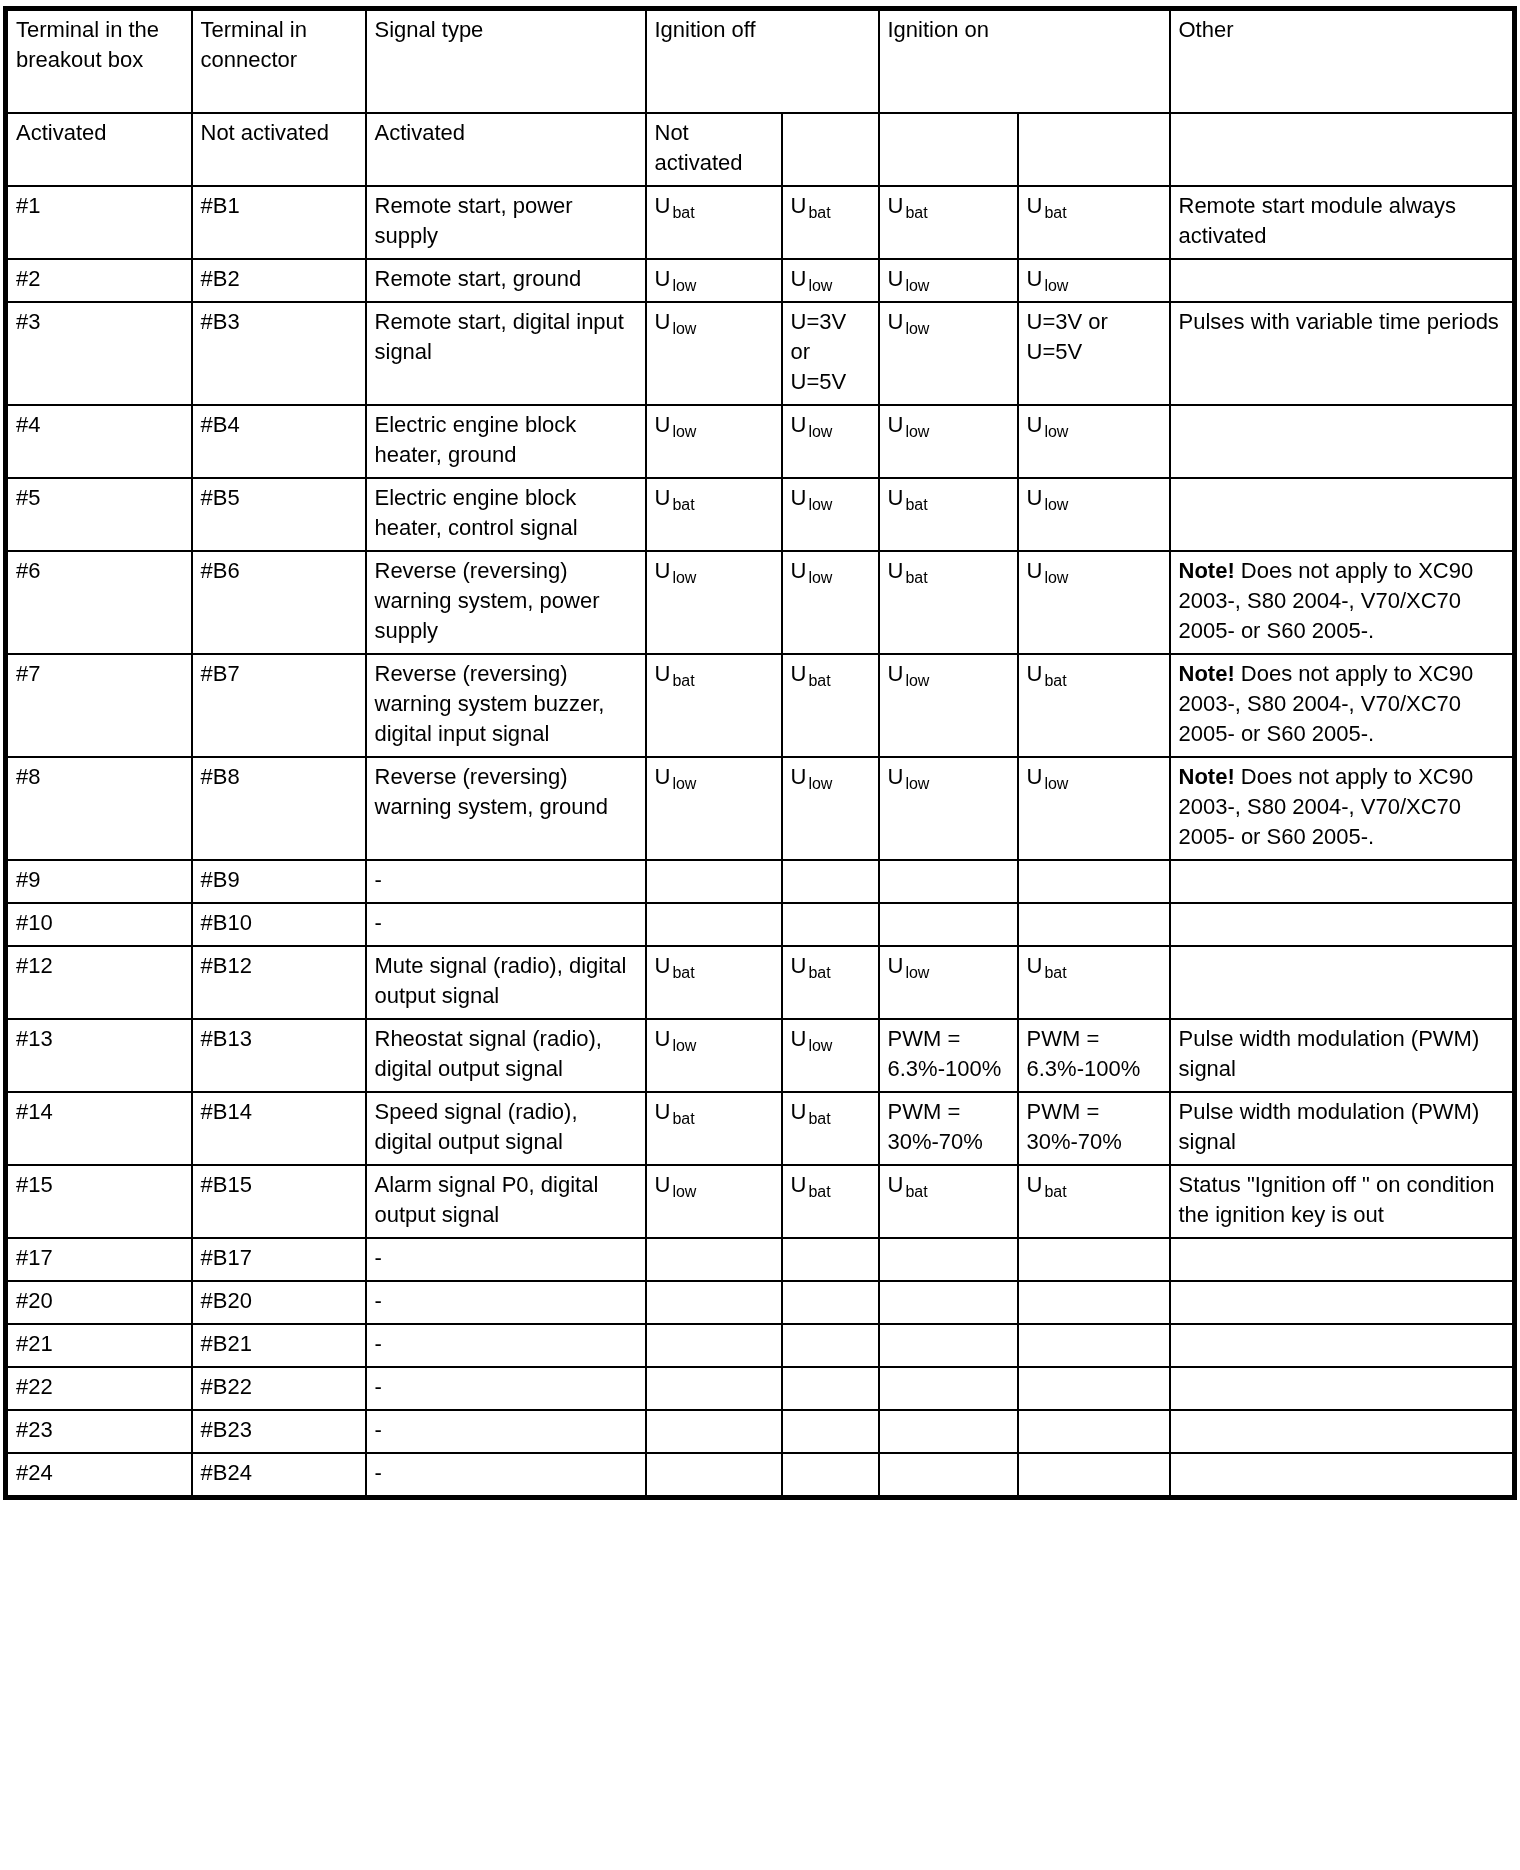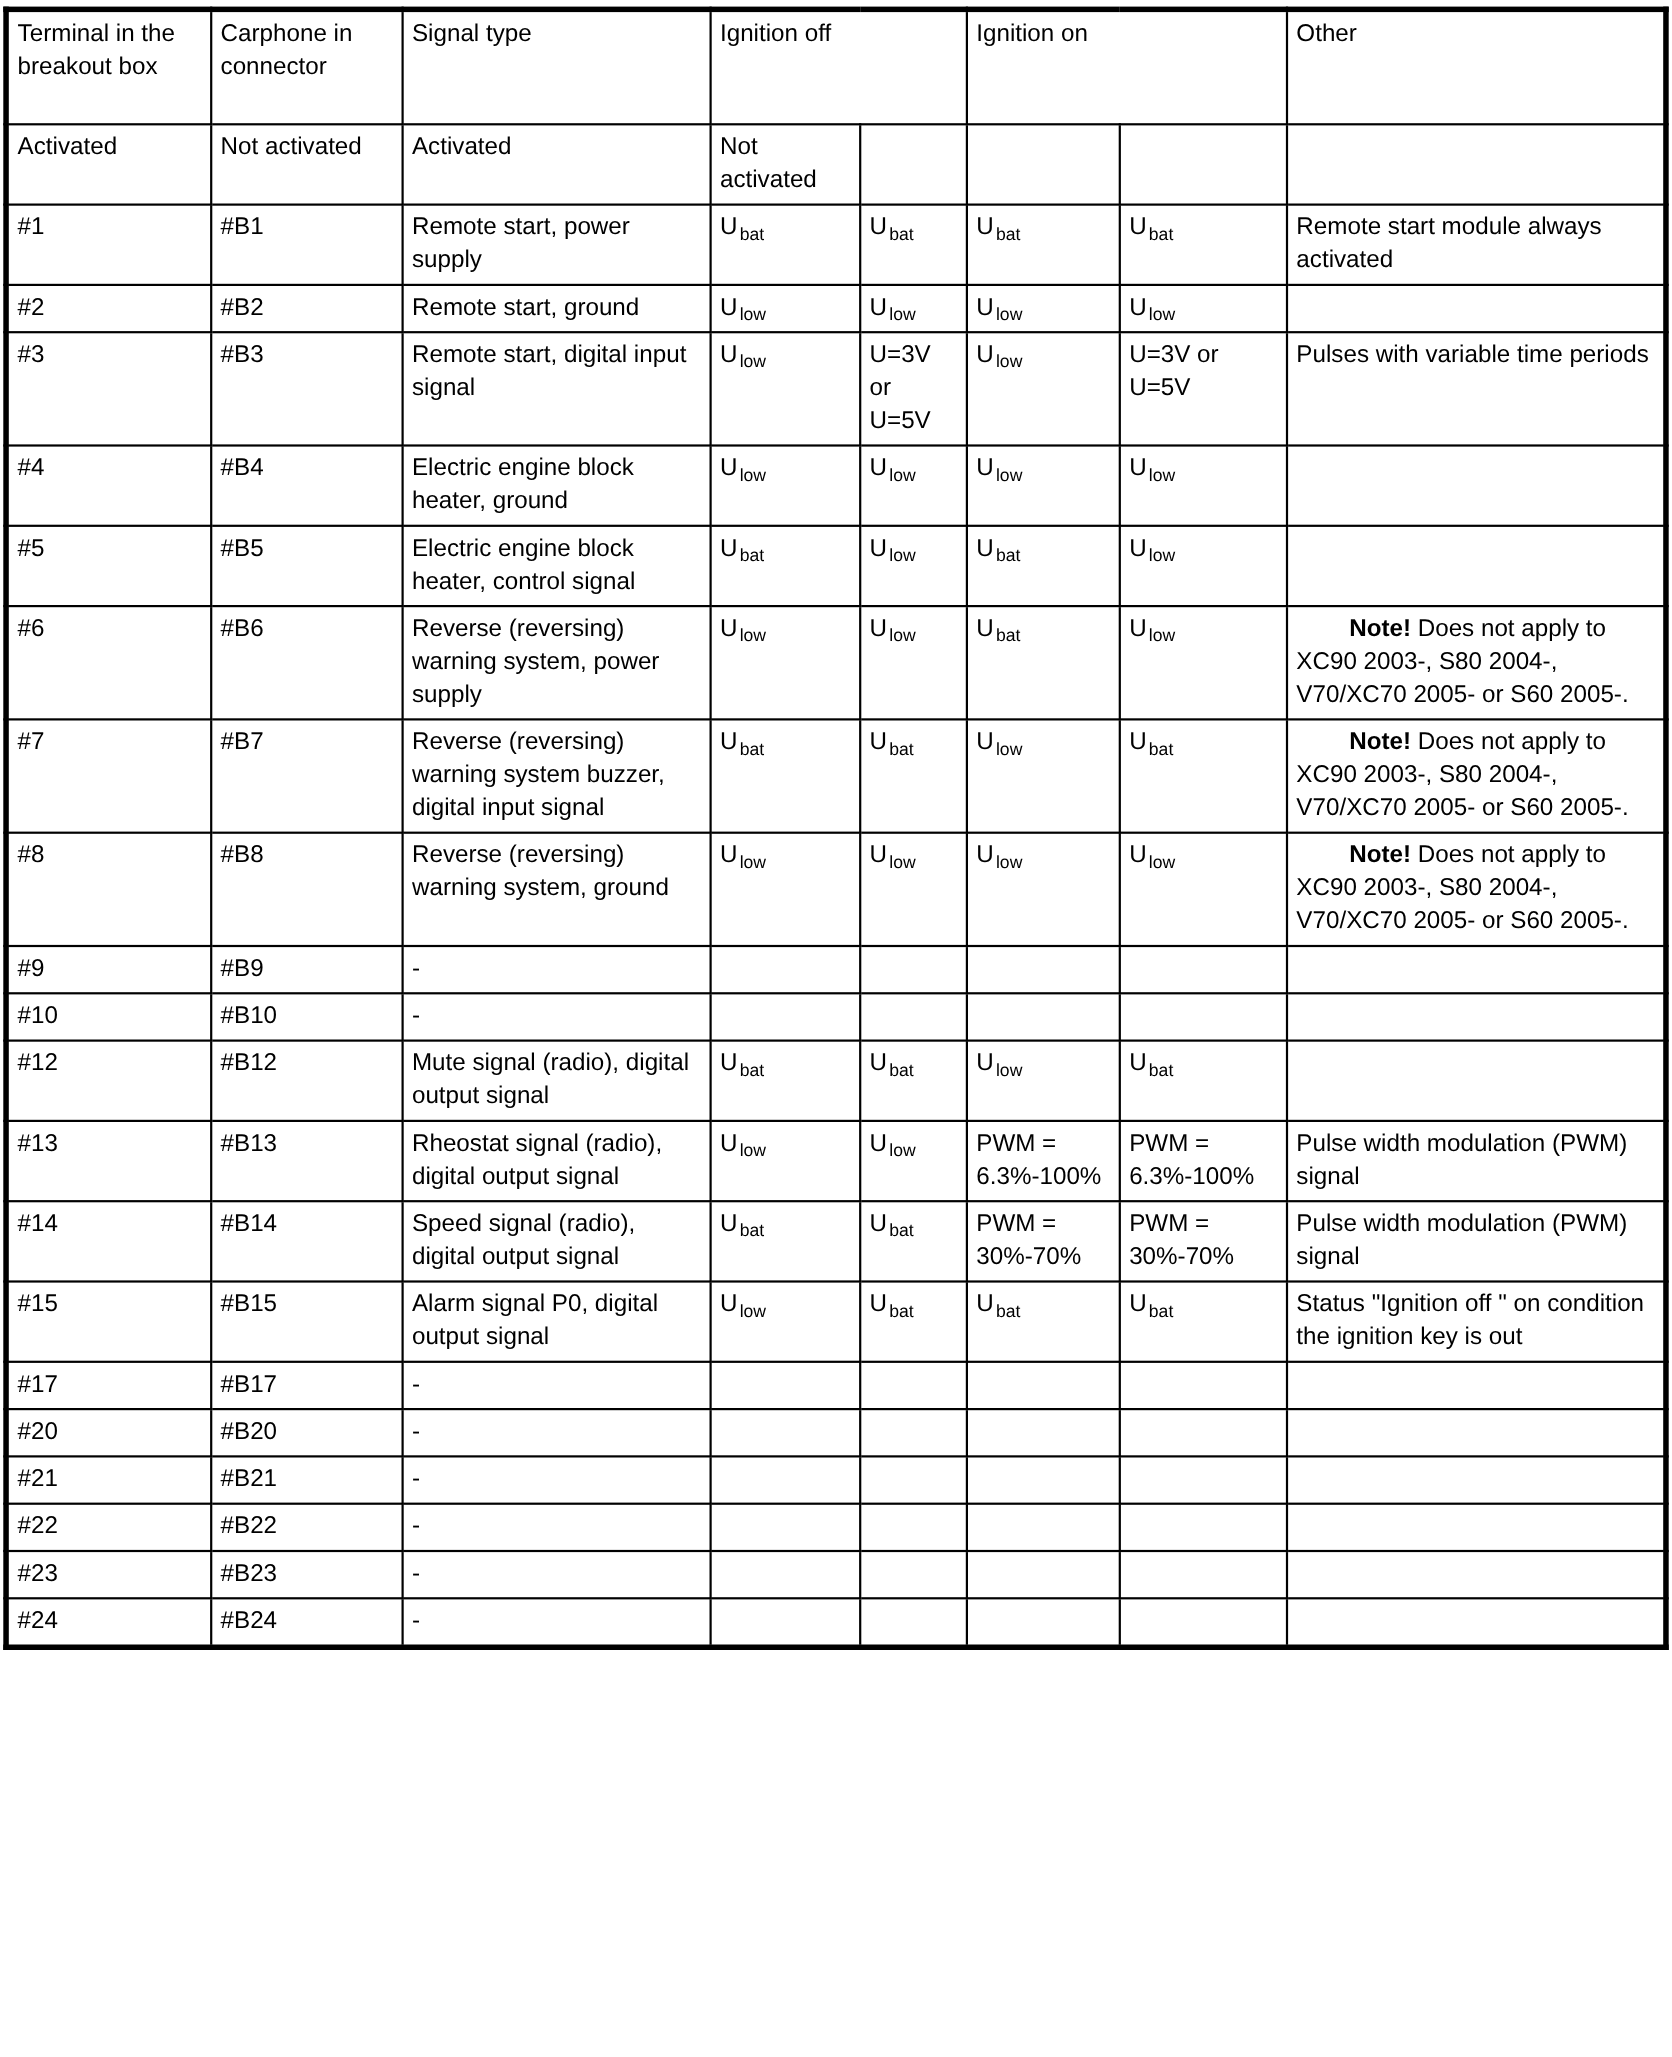--- a/index.html
+++ b/index.html
@@ -44,41 +44,41 @@
   }
   thead tr.h1 th { height: 90px; }
   thead tr.h2 th { height: 60px; }
   td sub.vsub {
     font-size: 16px;
     line-height: 0;
     vertical-align: -5px;
     padding-left: 2px;
     margin-top: 39px;
   }
-  td b { font-weight: bold; margin-left: 48px; }
+  td b { font-weight: bold; }
 </style>
 </head>
 <body>
 
 <div class="page">
   <table class="signal-table">
     <colgroup>
       <col class="c1">
         <col class="c2">
         <col class="c3">
         <col class="c4">
       <col class="c5">
         <col class="c6">
         <col class="c7">
         <col class="c8">
     </colgroup>
     <thead>
       <tr class="h1">
         <th>Terminal in the breakout box</th>
-        <th>Carphone in connector</th>
+        <th>Terminal in connector</th>
         <th>Signal type</th>
         <th colspan="2">Ignition off</th>
         <th colspan="2">Ignition on</th>
         <th>Other</th>
       </tr>
       <tr class="h2">
         <th>Activated</th>
         <th>Not activated</th>
         <th>Activated</th>
         <th>Not activated</th>

